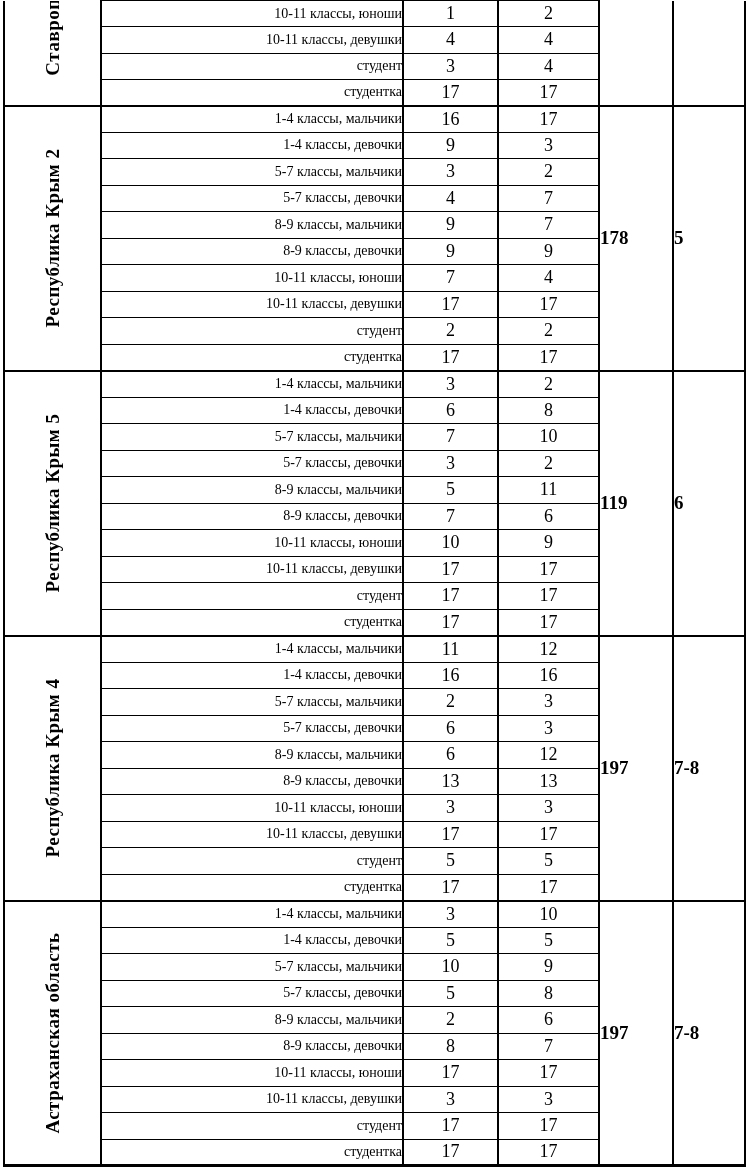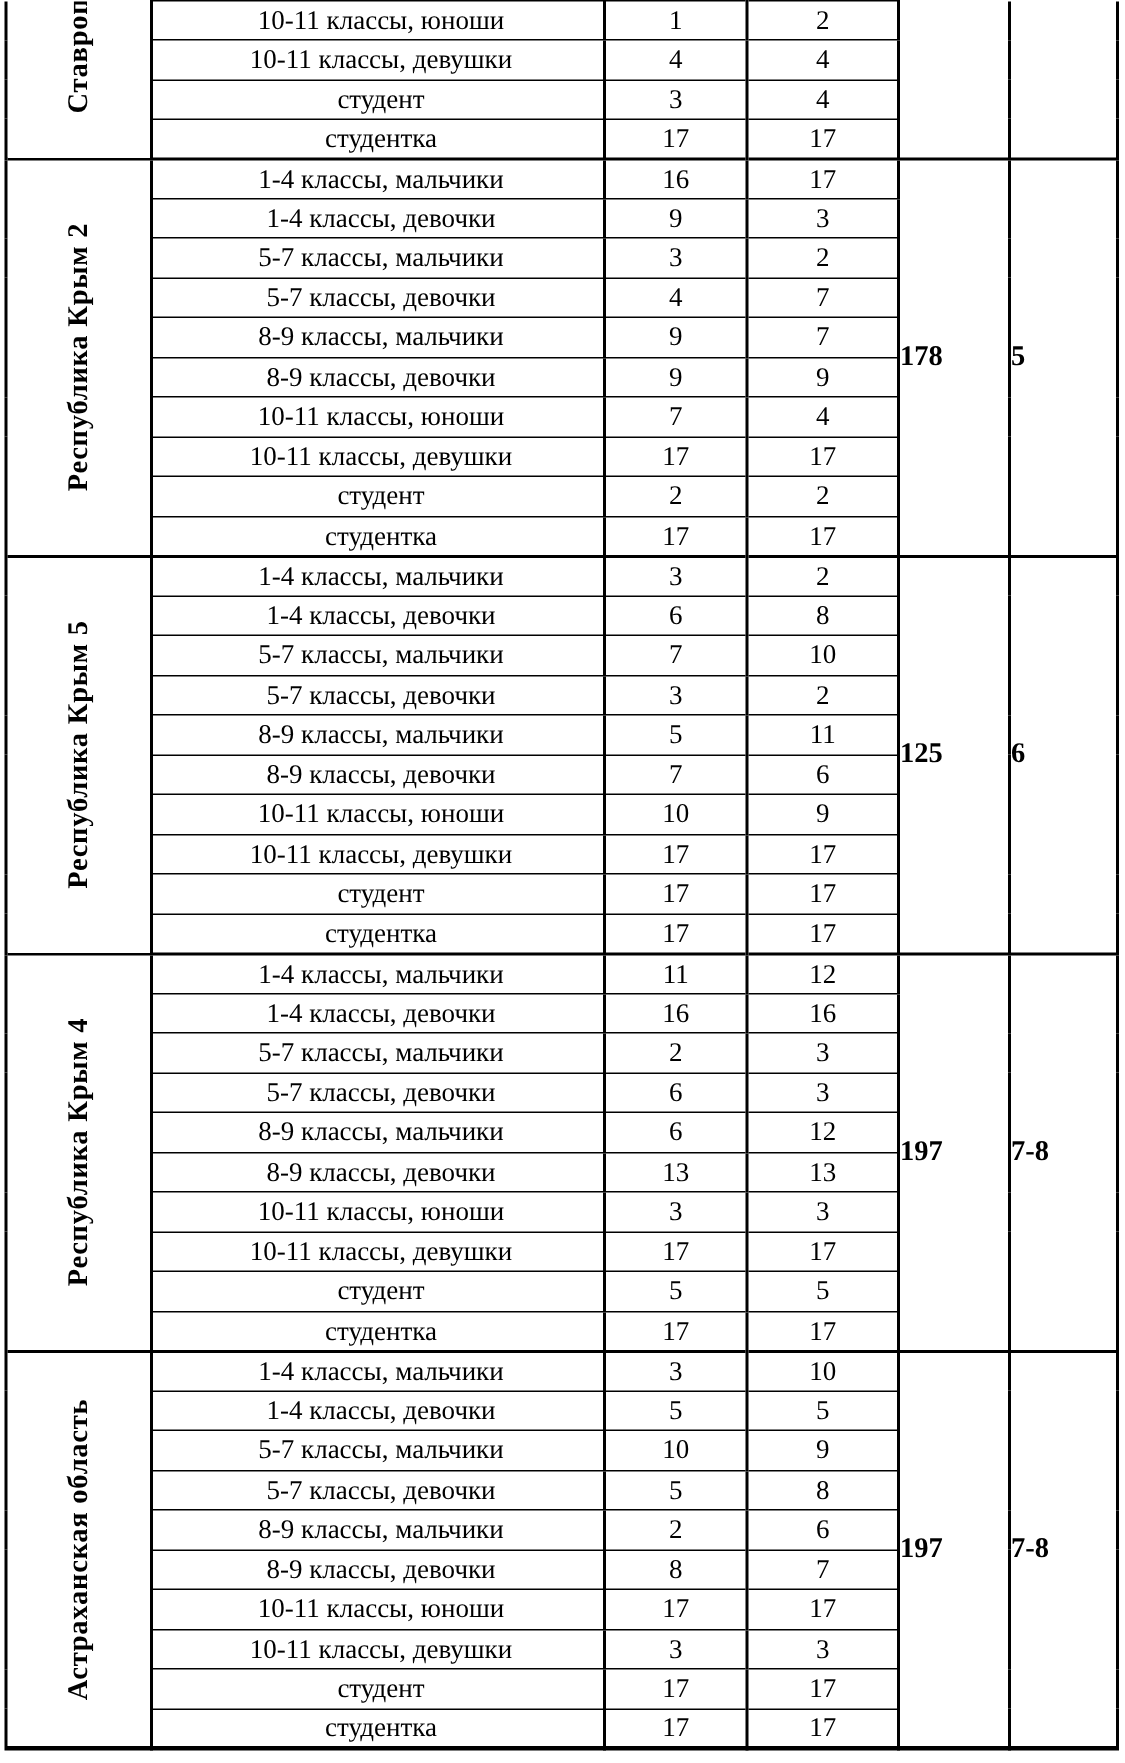--- a/index.html
+++ b/index.html
@@ -33,23 +33,23 @@
     color: #000;
     background: #fff;
     vertical-align: middle;
   }
   tr { height: 26.5px; }
   tr.partial { height: 26.25px; }
   tr.sec-first td { border-top-width: 2.5px; }
   tr.sec-first.partial-first td { border-top-width: 1.5px; }
   td.no-top { border-top: none !important; }
   td.cat {
-    text-align: center;
+    text-align: right;
     padding-left: 4px;
-    font-size: 18px;
+    font-size: 14px;
     white-space: nowrap;
     overflow: hidden;
   }
   td.num {
     text-align: center;
     font-size: 18px;
   }
   td.region {
     position: relative;
     overflow: hidden;
@@ -164,21 +164,21 @@
           <td class="num">17</td>
           <td class="num">17</td>
         </tr>
         <tr class="sec-first">
           <td class="region" rowspan="10">
             <span class="vlabel">Республика Крым 5</span>
           </td>
           <td class="cat">1-4 классы, мальчики</td>
           <td class="num">3</td>
           <td class="num">2</td>
-          <td class="total" rowspan="10">125</td>
+          <td class="total" rowspan="10">119</td>
           <td class="rank" rowspan="10">6</td>
         </tr>
         <tr>
           <td class="cat">1-4 классы, девочки</td>
           <td class="num">6</td>
           <td class="num">8</td>
         </tr>
         <tr>
           <td class="cat">5-7 классы, мальчики</td>
           <td class="num">7</td>

